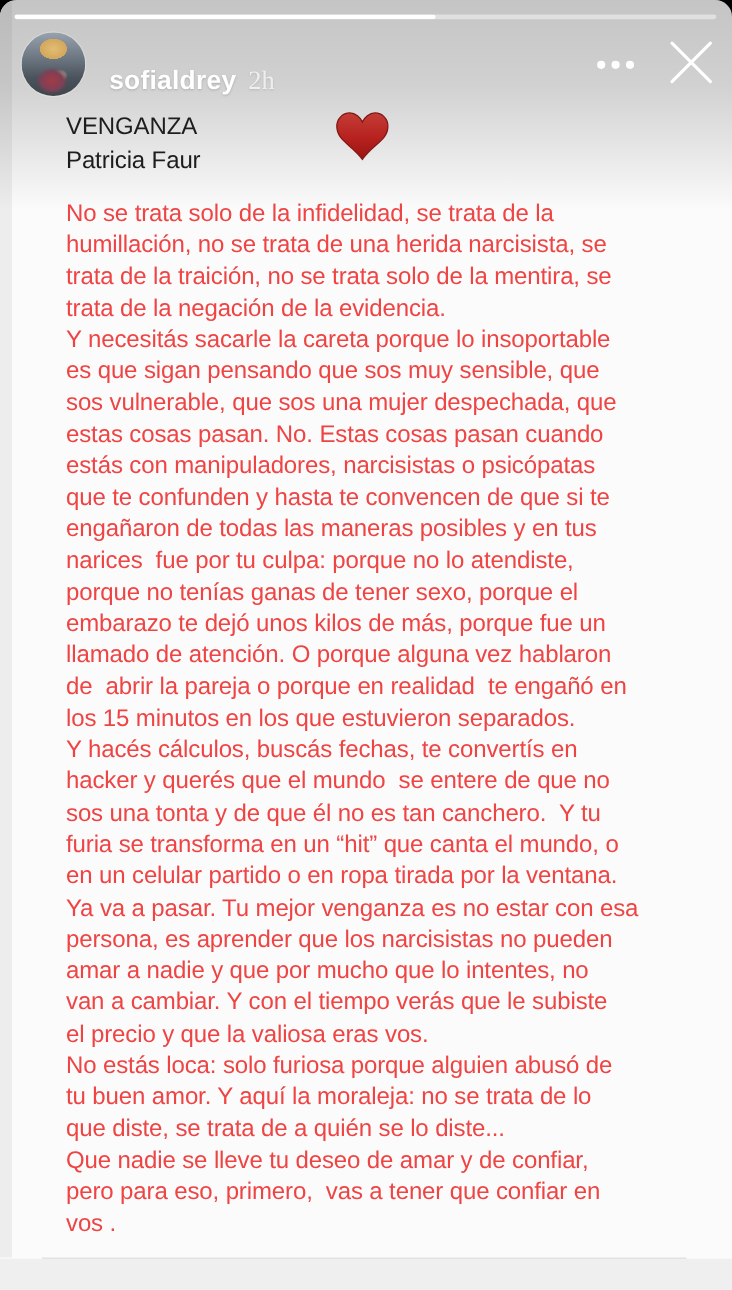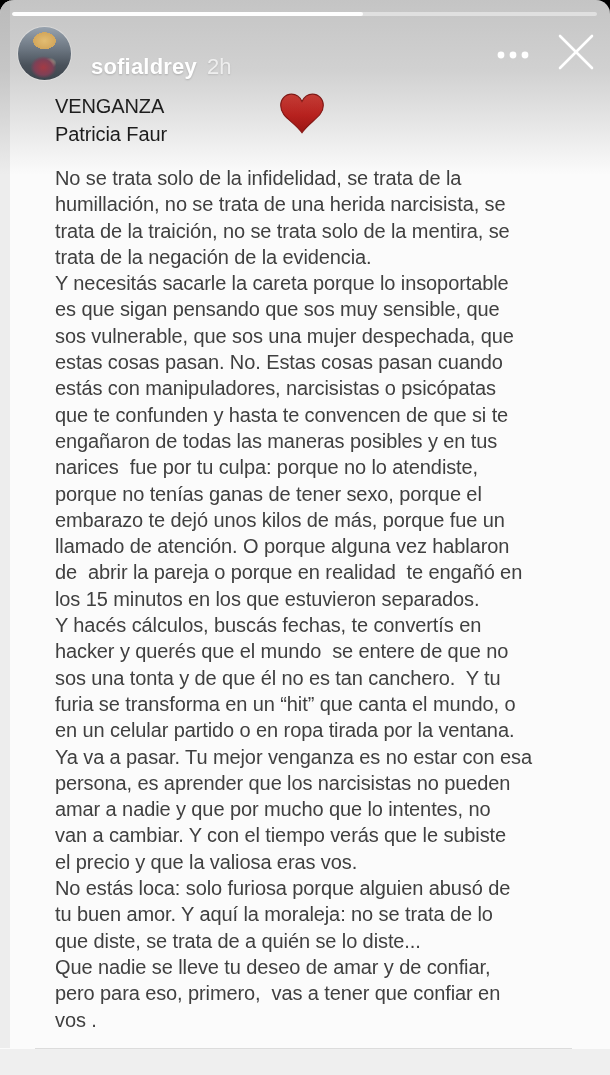--- a/index.html
+++ b/index.html
@@ -87,20 +87,21 @@
     font-weight: 700;
     letter-spacing: 0.2px;
     text-shadow: 0 1px 2px rgba(0,0,0,0.18);
   }
   .timestamp {
     margin-left: 10px;
     color: rgba(255,255,255,0.72);
     font-size: 22px;
     font-weight: 400;
     text-shadow: 0 1px 2px rgba(0,0,0,0.12);
+    font-family: Liberation Serif, serif;
   }
   .menu-button {
     position: absolute;
     left: 489px; top: 33px;
     width: 48px; height: 44px;
     display: flex;
     align-items: center;
     justify-content: center;
     cursor: pointer;
   }
@@ -123,21 +124,21 @@
   }
   .heart {
     position: absolute;
     left: 280px; top: 90px;
     width: 44px; height: 44px;
   }
   .body-text {
     position: absolute;
     left: 55px; top: 165px;
     width: 548px;
-    color: #404040;
+    color: #ef4444;
     font-size: 20px;
     line-height: 26.3px;
     letter-spacing: -0.1px;
     white-space: pre-wrap;
   }
 </style>
 </head>
 <body>
 
 <div class="story">

